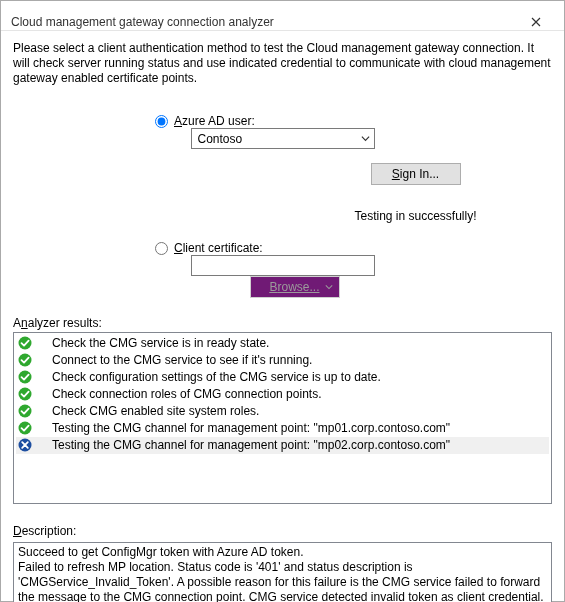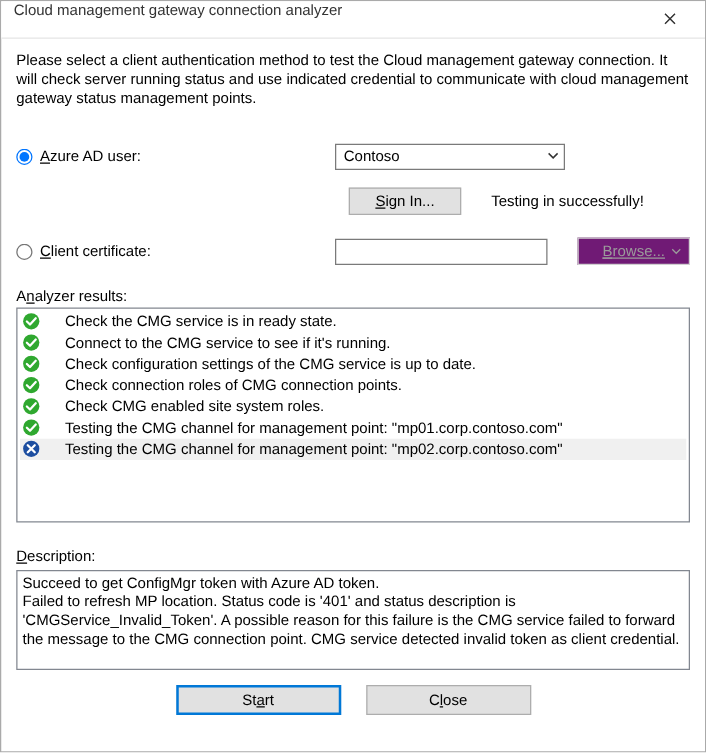--- a/index.html
+++ b/index.html
@@ -1,33 +1,33 @@
 <!DOCTYPE html>
 <html><head>
 <meta charset="utf-8">
 <style>
   * { box-sizing: border-box; font-family: "Segoe UI", Tahoma, sans-serif; font-size: 12px; }
   body { margin: 0; background:#fff; }
   .window { width:565px; height:602px; border:1px solid #aaa; background:#fff; display:flex; flex-direction:column; }
-  .titlebar { height:30px; display:flex; justify-content:space-between; padding:0 8px 0 10px; background:#fff; border-bottom:1px solid #e5e5e5; }
+  .titlebar { height:30px; display:flex; align-items:center; justify-content:space-between; padding:12px 8px 0 10px; background:#fff; border-bottom:1px solid #e5e5e5; }
   .titlebar .title { color:#333; }
   .closebtn { width:40px; height:28px; display:flex; align-items:center; justify-content:center; color:#444; }
   .closebtn svg { width:10px; height:10px; }
   .content { padding:10px 12px 12px 12px; flex:1; display:flex; flex-direction:column; }
   .instr { line-height:15px; color:#000; margin-bottom:28px; }
-  .row { display:flex; align-items:center; margin-bottom:8px; min-height:22px; }
+  .row { display:flex; align-items:center; margin-bottom:8px; min-height:22px;flex-direction:column; }
   .radiolabel { display:flex; align-items:center; gap:6px; min-width:255px; }
   input[type=radio]{ width:13px; height:13px; margin:0;}
   .combo { width:184px; height:21px; border:1px solid #7a7a7a; background:#fff; display:flex; align-items:center; justify-content:space-between; padding:0 4px 0 6px; }
   .combo .chev svg{ width:9px; height:9px; }
   .btn { height:22px; border:1px solid #adadad; background:#e1e1e1; padding:0 14px; display:inline-flex; align-items:center; justify-content:center; color:#000; min-width:90px; }
   .btn.disabled { color:#9b9b9b; background:#701a75; border-color:#d0d0d0;text-decoration:underline;}
   .btn.primary { border:2px solid #0078d7; background:#e1e1e1; min-width:132px; height:24px;}
   .btn.secondary { min-width:132px; height:24px;}
-  .signin-row { display:flex; align-items:center; gap:24px; margin:6px 0 18px 266px;}
+  .signin-row { display:flex; align-items:center; gap:24px; margin:6px 0 18px 266px;flex-direction:column;}
   .certinput { width:184px; height:21px; border:1px solid #7a7a7a; background:#fff; padding:0 4px; }
   .browse-col { margin-left:24px; display:flex; align-items:center;}
   .lbl { margin:10px 0 2px 0; text-decoration: underline; text-decoration-color: transparent; color:#000;}
   .results { height:172px; border:1px solid #828790; background:#fff; overflow-y:scroll; padding:2px 2px;}
   .result-row { display:flex; align-items:flex-start; gap:20px; padding:1px 2px; line-height:15px;}
   .result-row.selected { background:#f0f0f0; }
   .status-ico { width:14px; height:14px; flex:0 0 14px; display:inline-flex; align-items:center; justify-content:center; margin-top:0px;}
   .status-ico svg{ width:14px; height:14px;}
   .result-text { flex:1; }
   .host { color:#000; }
@@ -46,21 +46,21 @@
     <span class="title">Cloud management gateway connection analyzer</span>
     <div class="closebtn">
       <svg viewBox="0 0 10 10">
           <path d="M1 1 L9 9 M9 1 L1 9" stroke="#333" stroke-width="1.2" fill="none"></path>
         </svg>
     </div>
   </div>
 
   <div class="content">
 
-    <div class="instr">Please select a client authentication method to test the Cloud management gateway connection. It will check server running status and use indicated credential to communicate with cloud management gateway status management points.</div>
+    <div class="instr">Please select a client authentication method to test the Cloud management gateway connection. It will check server running status and use indicated credential to communicate with cloud management gateway enabled certificate points.</div>
 
     <div class="row">
       <label class="radiolabel">
         <input type="radio" name="auth" checked="" style="">
         <span><span class="u">A</span>zure AD user:</span>
       </label>
       <div class="combo">
         <span>Contoso</span>
         <span class="chev">
           <svg viewBox="0 0 10 10">

